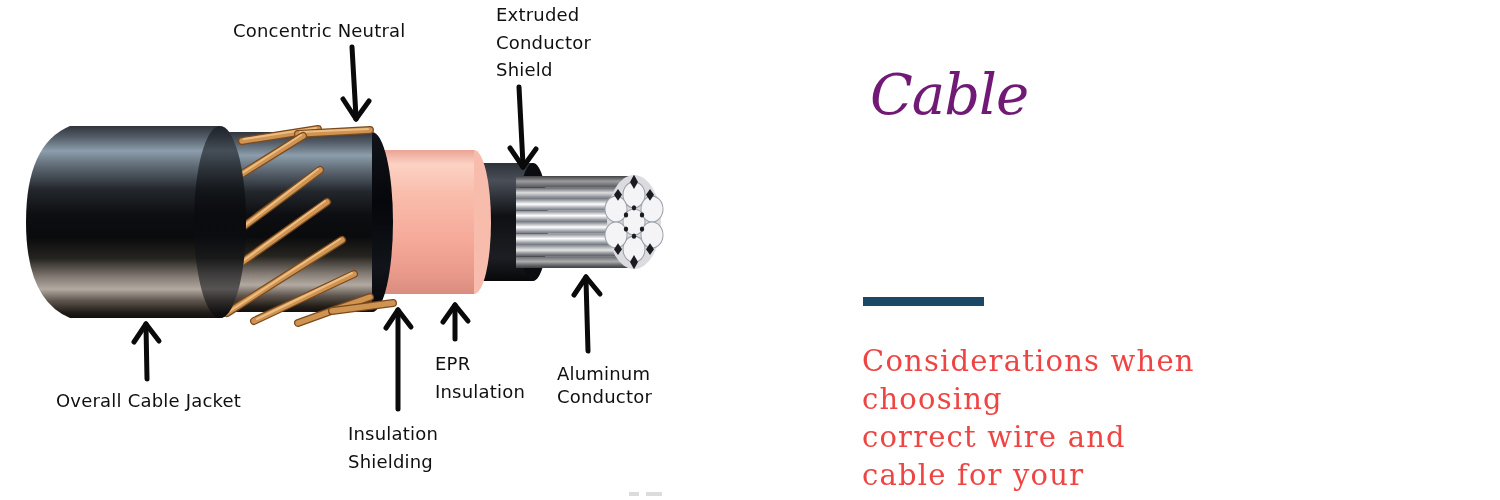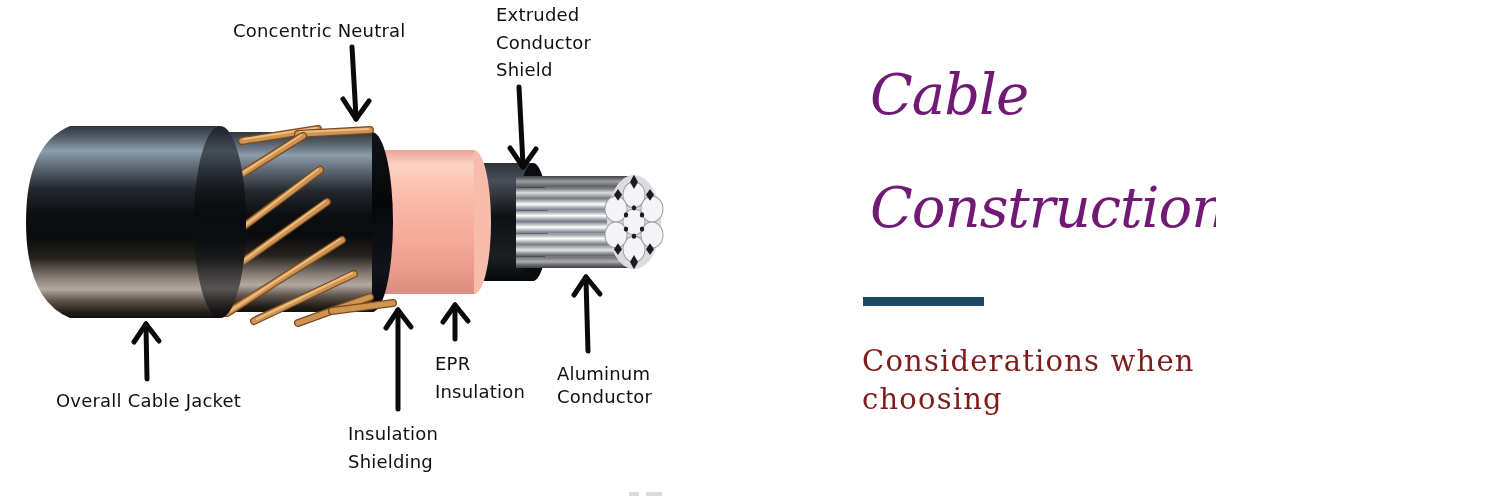--- a/index.html
+++ b/index.html
@@ -6,21 +6,21 @@
   .stage{position:relative;width:1216px;height:500px;background:#ffffff;overflow:hidden;
          font-family:"DejaVu Sans",sans-serif;}
   .diagram-svg{position:absolute;left:0;top:0;}
   .label{font-family:"DejaVu Sans",sans-serif;font-size:18px;fill:#101010;letter-spacing:.2px;}
   .hero-title{position:absolute;left:862px;top:30px;margin:8px;
       font-family:"DejaVu Serif","Liberation Serif",serif;font-style:italic;font-weight:normal;
       font-size:56px;line-height:113px;letter-spacing:-1px;color:#701a75;white-space:nowrap;}
   .hero-divider{position:absolute;left:863px;top:297px;width:121px;height:9px;background:#1b4965;}
   .hero-desc{position:absolute;left:862px;top:342px;margin:0;
       font-family:"DejaVu Serif","Liberation Serif",serif;font-size:29px;line-height:38px;
-      letter-spacing:1.2px;color:#7f1d1d;}
+      letter-spacing:1.2px;color:#ef4444;}
   .cutoff-mark{position:absolute;top:492px;height:4px;background:#dcdcdc;}
   .cm1{left:629px;width:10px;}
   .cm2{left:646px;width:16px;}
   .arrow{stroke:#0a0a0a;stroke-width:5;fill:none;stroke-linecap:round;stroke-linejoin:round;}
   .wire-dark{stroke:#7a4a1d;stroke-width:8;fill:none;stroke-linecap:round;}
   .wire-mid{stroke:#cf9352;stroke-width:5.5;fill:none;stroke-linecap:round;}
   .wire-hi{stroke:#f0c388;stroke-width:2;fill:none;stroke-linecap:round;opacity:.9;}
 </style>
 </head>
 <body>
@@ -207,24 +207,25 @@
       <text class="label" x="56" y="407">Overall Cable Jacket</text>
       <text class="label" x="348" y="440">Insulation</text>
       <text class="label" x="348" y="468">Shielding</text>
       <text class="label" x="435" y="370">EPR</text>
       <text class="label" x="435" y="398">Insulation</text>
       <text class="label" x="557" y="380">Aluminum</text>
       <text class="label" x="557" y="403">Conductor</text>
     </g>
   </svg>
 
-  <h1 class="hero-title"><span>Cable</span><br><span>Construction</span></h1>
+  <h1 class="hero-title"><span>Cable</span><br></h1>
 
   <div class="hero-divider"></div>
 
   <p class="hero-desc">
     <span style="display:block">Considerations when choosing</span>
+    <span style="display:block">correct wire and cable for your</span>
   </p>
 
   <div class="cutoff-mark cm1"></div>
   <div class="cutoff-mark cm2"></div>
 
 </div>
 
 </body></html>

